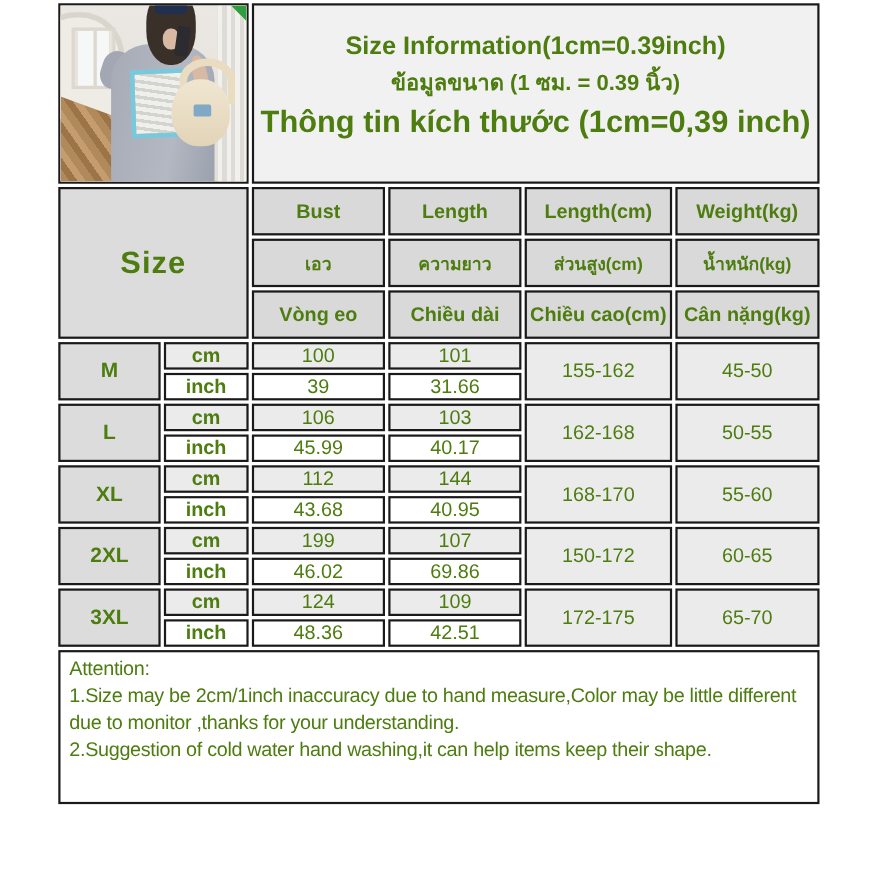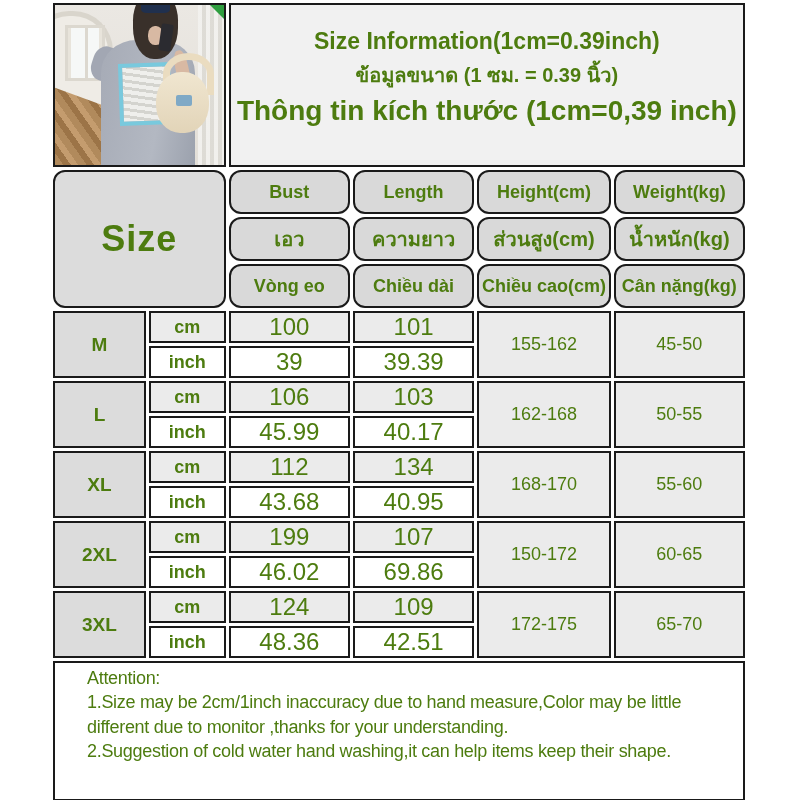--- a/index.html
+++ b/index.html
@@ -15,31 +15,31 @@
     border-collapse:separate;border-spacing:3px;
   }
   td{box-sizing:border-box;border:2px solid #1a1a1a;text-align:center;vertical-align:middle;padding:0;}
   td.photo-cell{padding:0;background:#ece9e3;}
   td.title-cell{background:#f1f1f1;}
   .title-wrap{display:flex;flex-direction:column;justify-content:center;align-items:center;height:100%;gap:4px;transform:translateY(-8px);}
   .title-en{font-size:23px;font-weight:bold;}
   .title-th{font-size:20px;font-weight:bold;}
   .title-vi{font-size:28px;font-weight:bold;}
   td.head-gray{background:#d9d9d9;font-weight:bold;font-size:18px;}
-  td.head-th{font-size:20px;}
-  td.size-big{background:#dcdcdc;font-weight:bold;font-size:36px;letter-spacing:1px;}
+  td.head-th{font-size:16px;}
+  td.size-big{background:#dcdcdc;font-weight:bold;font-size:28px;letter-spacing:1px;}
   td.size-label{background:#dcdcdc;font-weight:bold;font-size:19px;}
   td.unit{font-weight:bold;font-size:18px;}
-  td.val{font-size:24px;}
+  td.val{font-size:18px;}
   td.row-cm{background:#ebebeb;}
   td.row-inch{background:#ffffff;}
   td.merged{background:#ebebeb;font-size:18px;}
   td.attention-cell{background:#ffffff;text-align:left;vertical-align:top;padding:3px 8px;}
-  .att-line{font-size:18px;letter-spacing:-0.3px;line-height:1.35;margin-left:24px;}
-  tr.header-row td{height:44px;border-radius:12px;}
+  .att-line{font-size:18px;letter-spacing:-0.3px;line-height:1.35;}
+  tr.header-row td{height:44px;}
   tr.data-row td{height:23px;}
 
   
   .photo{position:relative;width:100%;height:160px;overflow:hidden;background:linear-gradient(#ebe8e3,#e3dfd8);}
   .photo *{position:absolute;}
   .arch{left:-26px;top:6px;width:74px;height:92px;border:5px solid #d9d5cc;border-bottom:none;border-radius:40px 40px 0 0;background:#efece6;}
   .window{left:10px;top:20px;width:34px;height:50px;background:
       linear-gradient(90deg,#e8e4db 0 3px,transparent 3px),
       linear-gradient(270deg,#e8e4db 0 3px,transparent 3px),
       linear-gradient(#f6f8f7 0 0);
@@ -110,21 +110,21 @@
           <div class="title-th">ข้อมูลขนาด (1 ซม. = 0.39 นิ้ว)</div>
           <div class="title-vi">Thông tin kích thước (1cm=0,39 inch)</div>
         </div>
       </td>
     </tr>
 
     <tr class="header-row">
       <td class="size-big" colspan="2" rowspan="3">Size</td>
       <td class="head-gray">Bust</td>
       <td class="head-gray">Length</td>
-      <td class="head-gray">Height(cm)</td>
+      <td class="head-gray">Length(cm)</td>
       <td class="head-gray">Weight(kg)</td>
     </tr>
     <tr class="header-row">
       <td class="head-gray head-th">เอว</td>
       <td class="head-gray head-th">ความยาว</td>
       <td class="head-gray head-th">ส่วนสูง(cm)</td>
       <td class="head-gray head-th">น้ำหนัก(kg)</td>
     </tr>
     <tr class="header-row">
       <td class="head-gray">Vòng eo</td>
@@ -137,42 +137,42 @@
       <td class="size-label" rowspan="2">M</td>
       <td class="unit row-cm">cm</td>
       <td class="val row-cm">100</td>
       <td class="val row-cm">101</td>
       <td class="merged" rowspan="2">155-162</td>
       <td class="merged" rowspan="2">45-50</td>
     </tr>
     <tr class="data-row">
       <td class="unit row-inch">inch</td>
       <td class="val row-inch">39</td>
-      <td class="val row-inch">39.39</td>
+      <td class="val row-inch">31.66</td>
     </tr>
 
     <tr class="data-row">
       <td class="size-label" rowspan="2">L</td>
       <td class="unit row-cm">cm</td>
       <td class="val row-cm">106</td>
       <td class="val row-cm">103</td>
       <td class="merged" rowspan="2">162-168</td>
       <td class="merged" rowspan="2">50-55</td>
     </tr>
     <tr class="data-row">
       <td class="unit row-inch">inch</td>
       <td class="val row-inch">45.99</td>
       <td class="val row-inch">40.17</td>
     </tr>
 
     <tr class="data-row">
       <td class="size-label" rowspan="2">XL</td>
       <td class="unit row-cm">cm</td>
       <td class="val row-cm">112</td>
-      <td class="val row-cm">134</td>
+      <td class="val row-cm">144</td>
       <td class="merged" rowspan="2">168-170</td>
       <td class="merged" rowspan="2">55-60</td>
     </tr>
     <tr class="data-row">
       <td class="unit row-inch">inch</td>
       <td class="val row-inch">43.68</td>
       <td class="val row-inch">40.95</td>
     </tr>
 
     <tr class="data-row">

